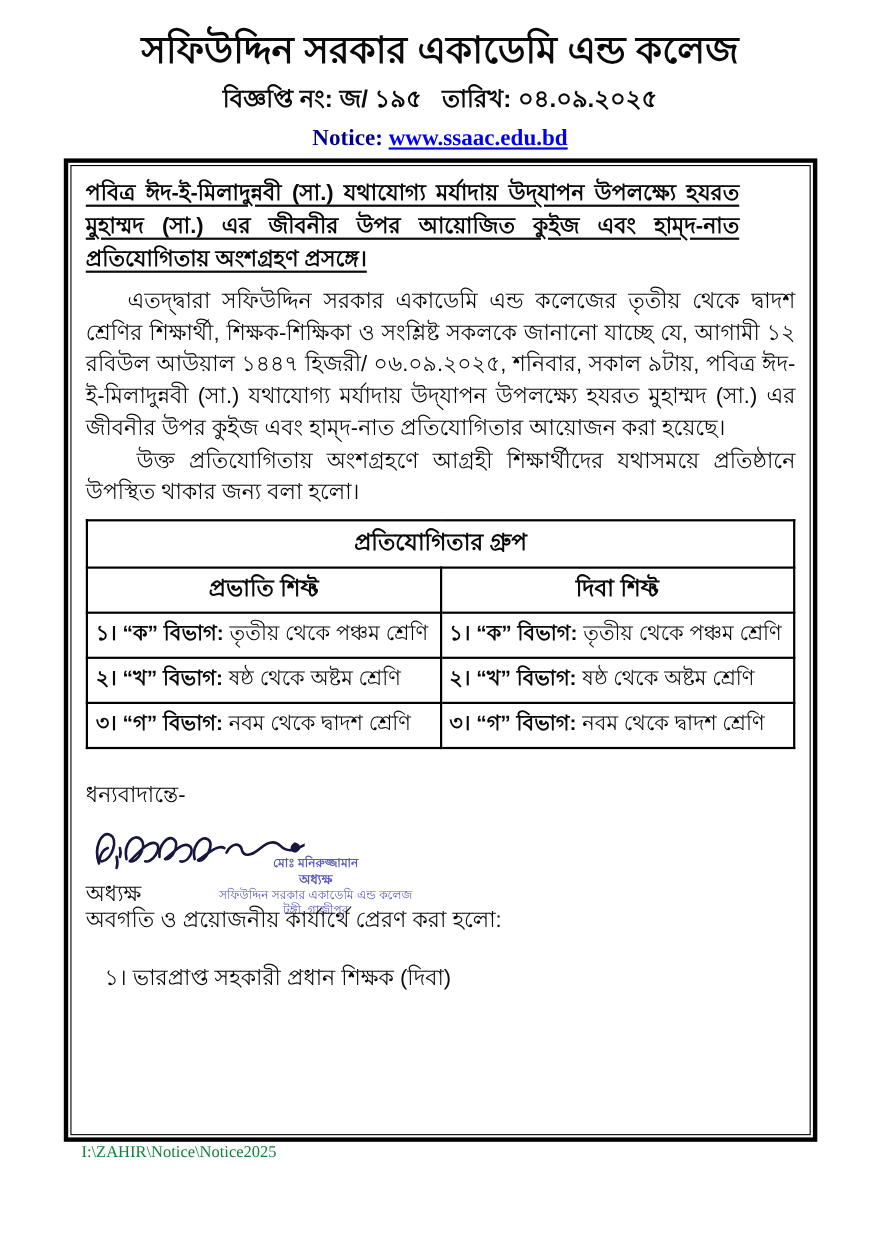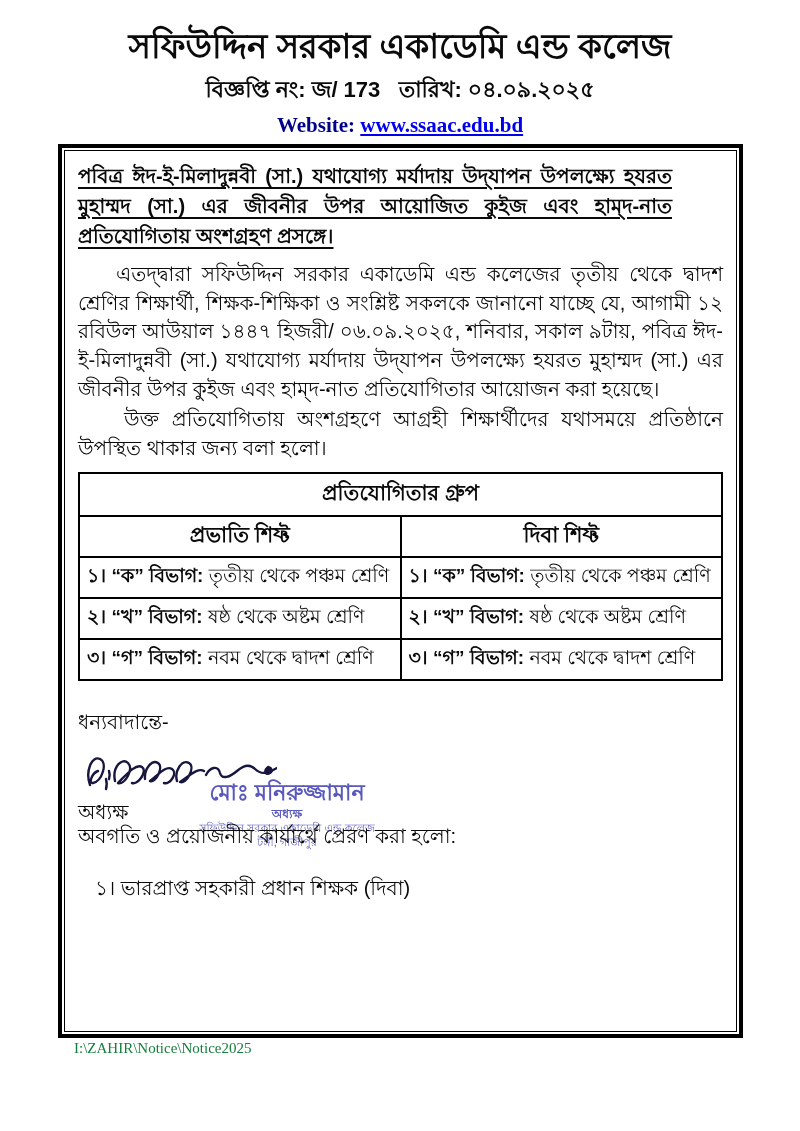--- a/index.html
+++ b/index.html
@@ -36,46 +36,46 @@
   .tbl-cell{font-size:19px;padding:3px 0 4px 7px;}
   .cell-prefix{font-weight:bold;}
 
   .sig-area{position:relative;height:200px;margin-top:26px;font-size:20px;}
   .thanks{position:absolute;top:0;left:0;}
   .signature-svg{position:absolute;top:38px;left:4px;z-index:2;}
   .stamp{
     position:absolute;top:72px;left:84px;width:250px;text-align:center;
     color:#4343b4;opacity:0.88;z-index:1;line-height:1.25;
   }
-  .stamp-name{font-size:22px;font-weight:bold;}
+  .stamp-name{font-size:11px;font-weight:bold;}
   .stamp-title{font-size:12px;font-weight:bold;}
   .stamp-org{font-size:11px;}
   .stamp-loc{font-size:11px;}
   .designation{position:absolute;top:90px;left:0;z-index:3;}
   .dist-heading{position:absolute;top:114px;left:0;z-index:3;}
   .dist-item{position:absolute;top:166px;left:17px;z-index:3;}
 
   .footer-path{
     font-family:"Liberation Serif","DejaVu Serif",serif;
     font-size:15px;margin:2px 0 0 74px;color:#15803d;
   }
 </style>
 </head>
 <body>
 
 <div class="header">
   <div class="doc-title">সফিউদ্দিন সরকার একাডেমি এন্ড কলেজ</div>
   <div class="notice-line">
     <span>বিজ্ঞপ্তি নং:</span>
-    <span>জ/ 173</span>&nbsp;&nbsp;
+    <span>জ/ ১৯৫</span>&nbsp;&nbsp;
     <span>তারিখ:</span>
     <span>০৪.০৯.২০২৫</span>
   </div>
   <div class="website-line">
-    <span>Website:</span>
+    <span>Notice:</span>
     <span class="website-link">www.ssaac.edu.bd</span>
   </div>
 </div>
 
 <div class="frame">
   <div class="frame-inner">
 
     <div class="subject">
       <span class="subject-text">পবিত্র ঈদ-ই-মিলাদুন্নবী (সা.) যথাযোগ্য মর্যাদায় উদ্‌যাপন উপলক্ষ্যে হযরত মুহাম্মদ (সা.) এর জীবনীর উপর আয়োজিত কুইজ এবং হাম্‌দ-নাত প্রতিযোগিতায় অংশগ্রহণ প্রসঙ্গে।</span>
     </div>

